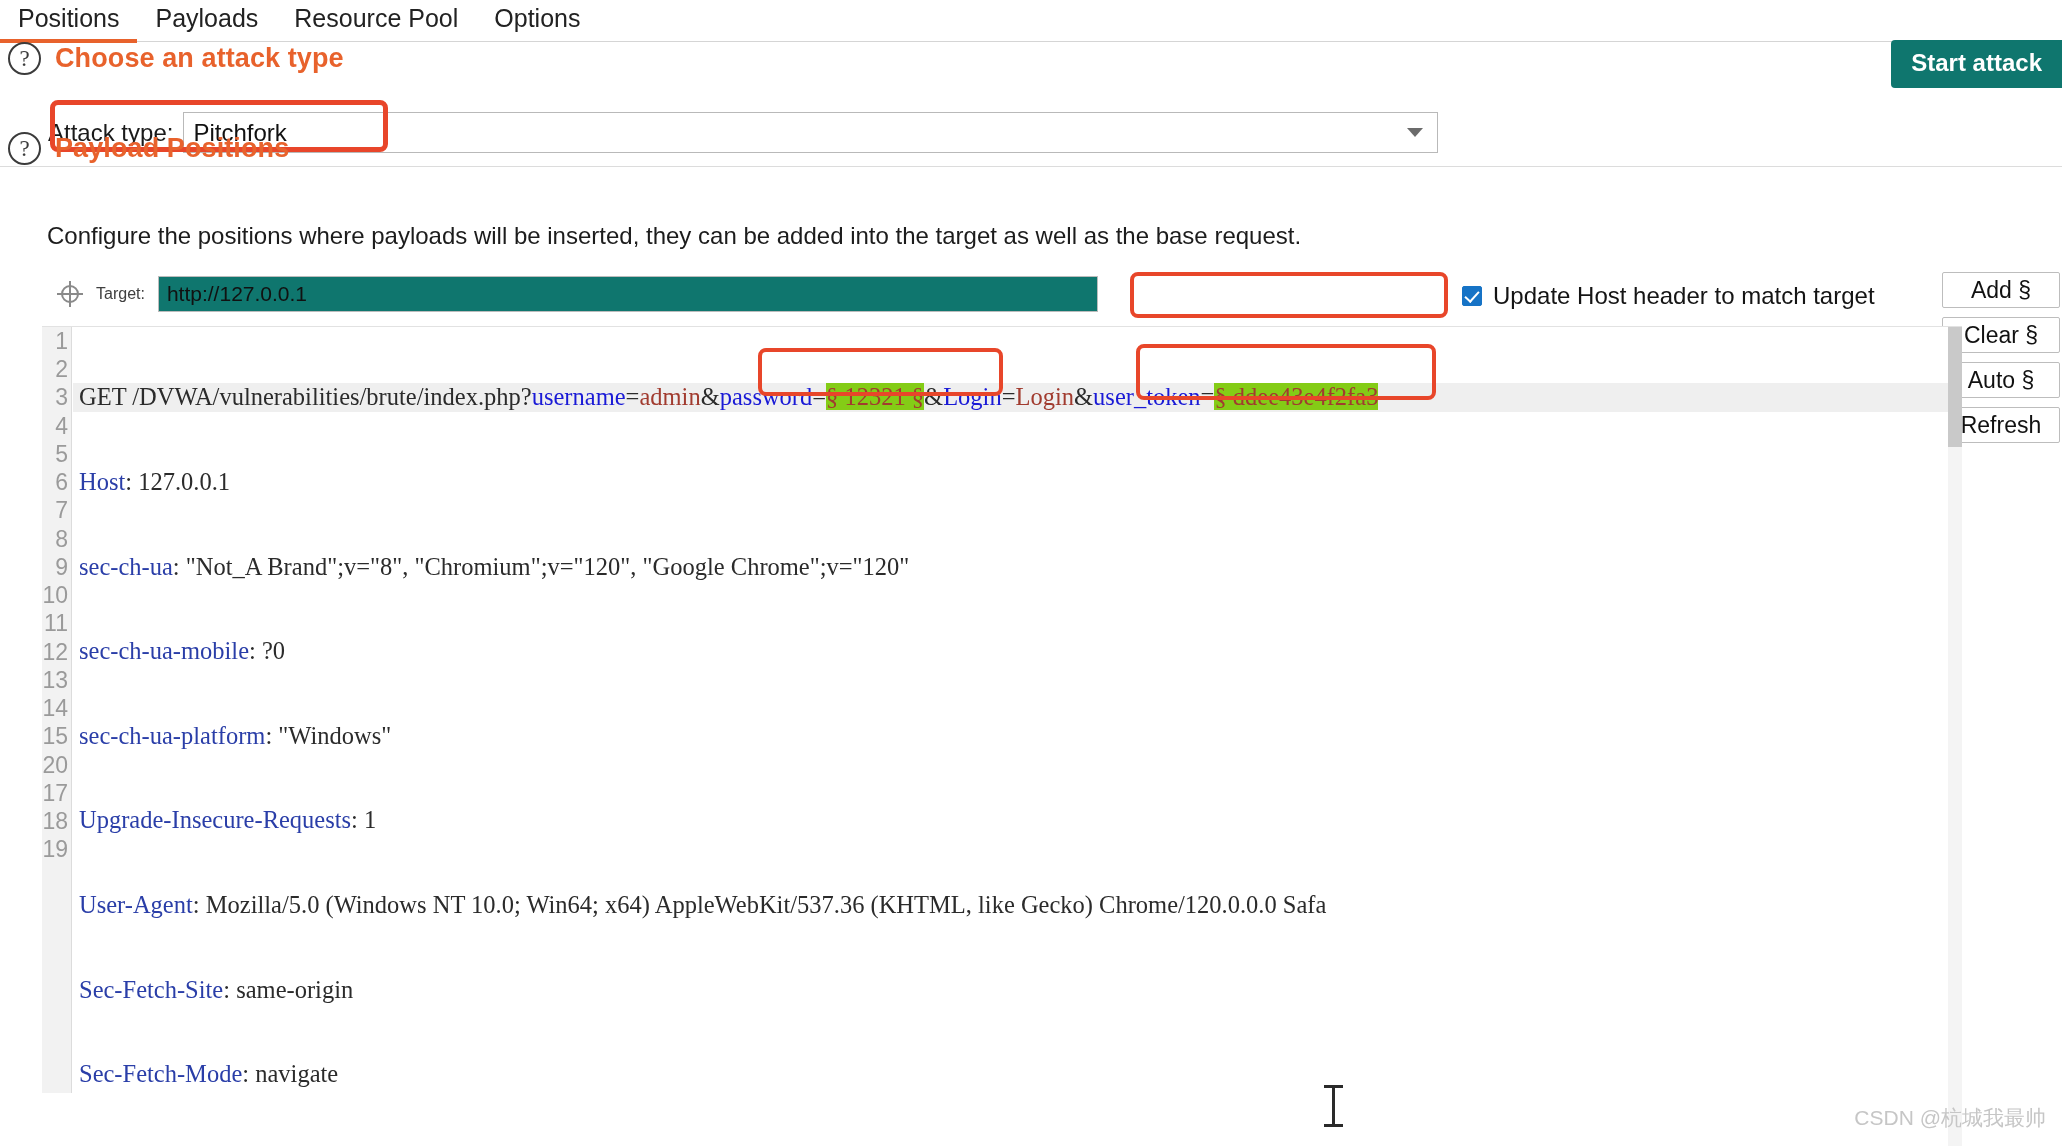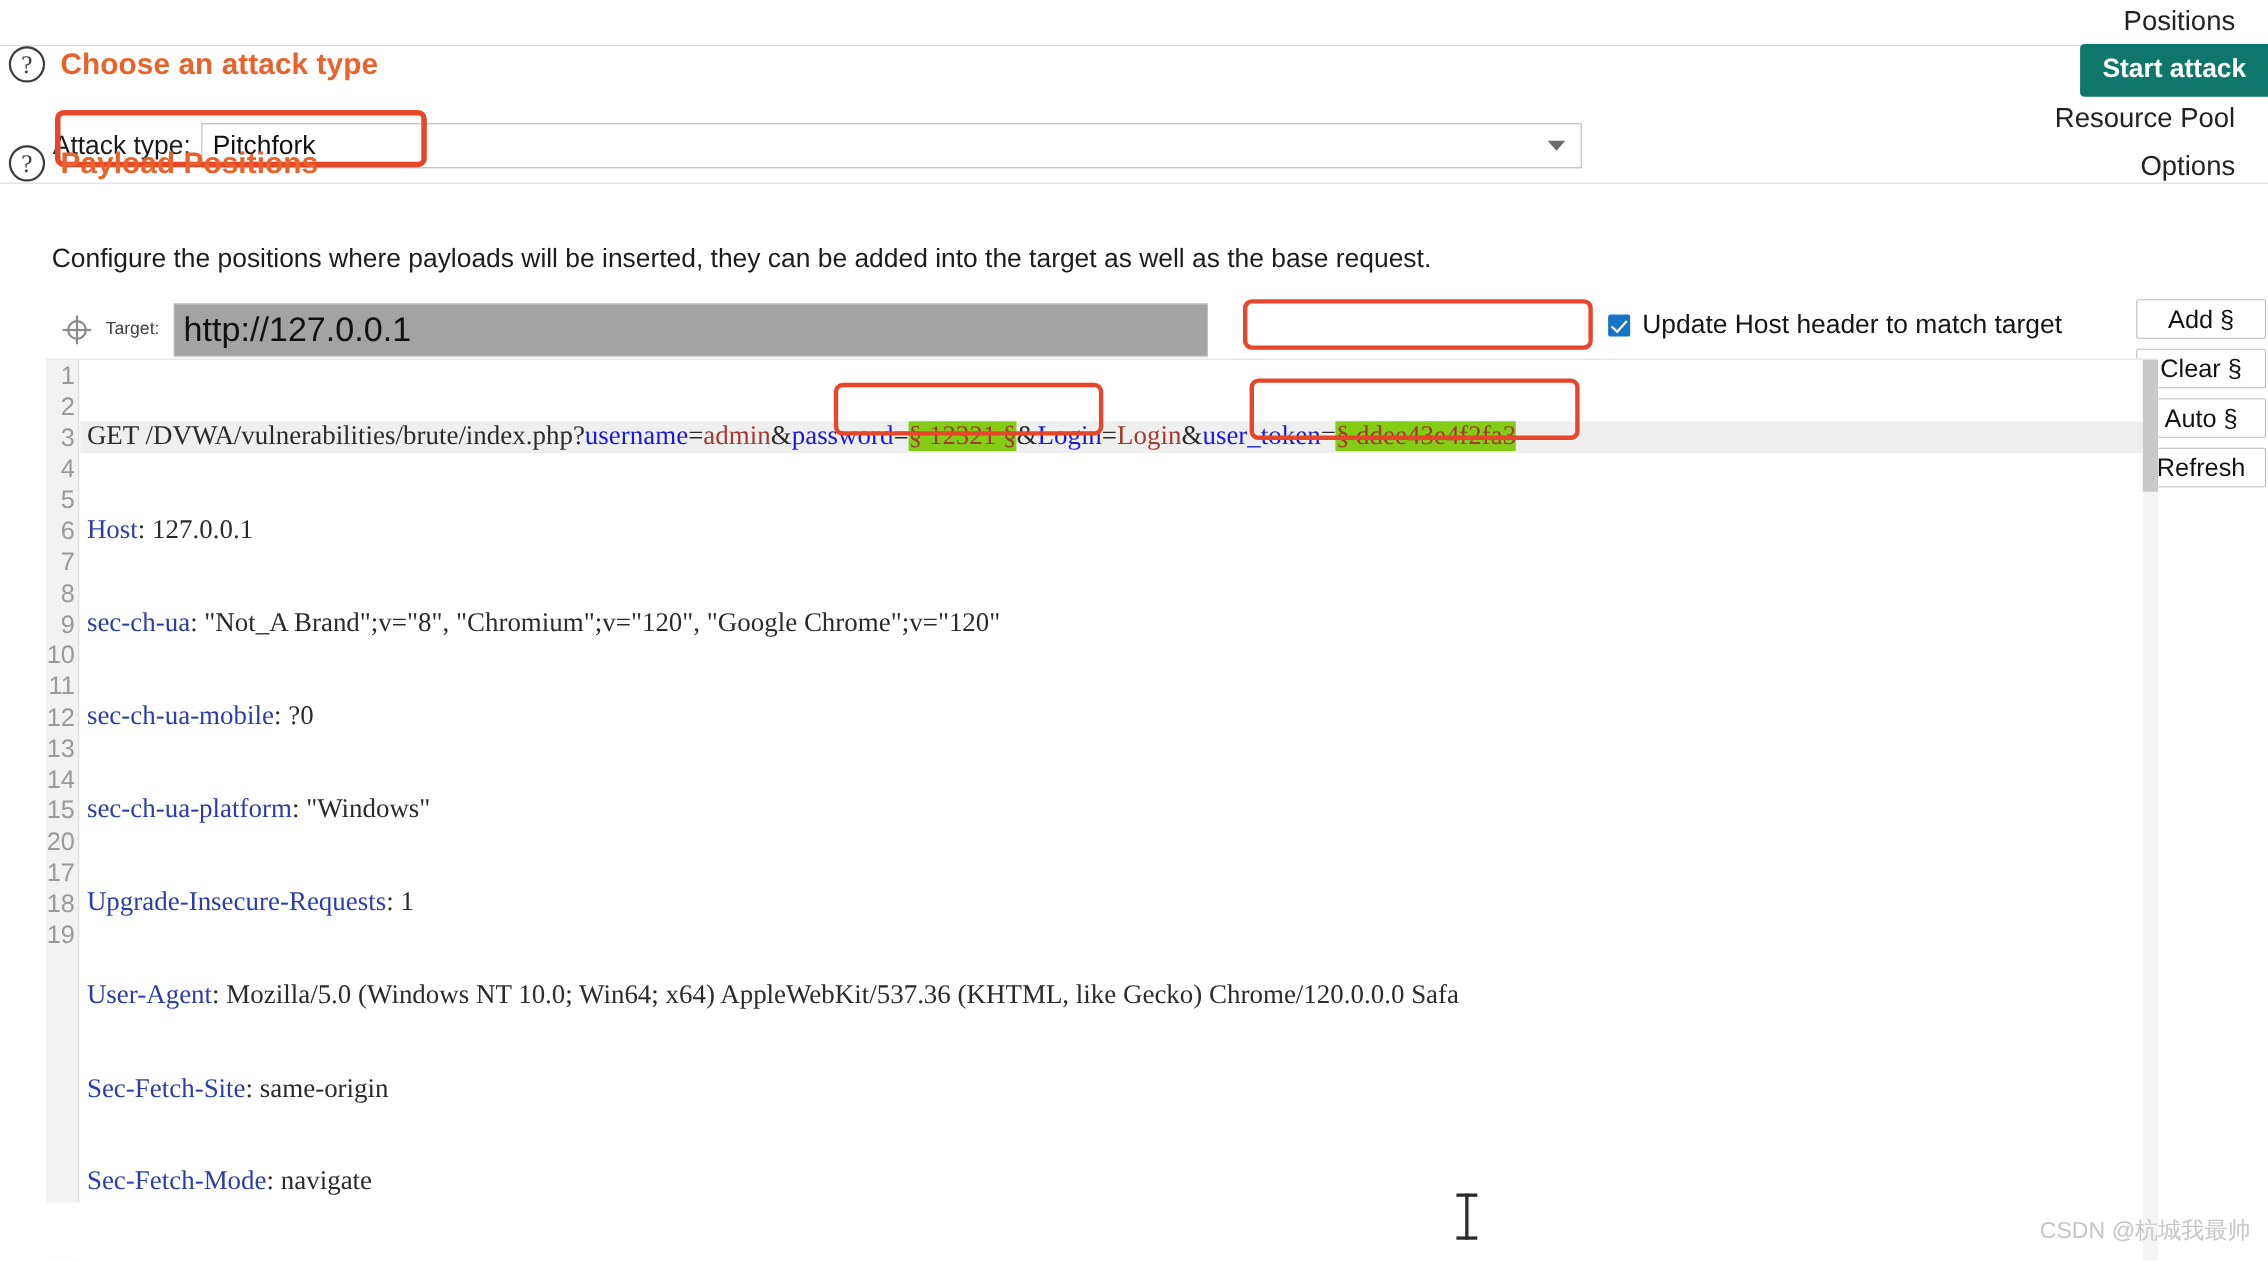--- a/index.html
+++ b/index.html
@@ -8,21 +8,21 @@
     background: #ffffff;
     font-family: "Liberation Sans", sans-serif;
     overflow: hidden;
   }
   #app { position: relative; width: 2062px; height: 1146px; background:#fff; }
 
   
   .tabbar {
     position: absolute; top:0; left:0; width:2050px; height:42px;
     background:#fff; border-bottom:1px solid #d5d5d5;
-    display:flex; align-items:flex-end;flex-direction:column;
+    display:flex; align-items:center;
   }
   .tab {
     padding: 5px 18px 7px 18px;
     font-size: 25px; color:#222; line-height:28px;
     border-bottom: 4px solid transparent;
     white-space: nowrap; cursor: default;
   }
   .tab.active { border-bottom-color:#e8622c; }
 
   
@@ -87,22 +87,22 @@
     content:""; position:absolute; background:#8a8a8a;
   }
   .crosshair::before { left:12px; top:0; width:2px; height:26px; }
   .crosshair::after { top:12px; left:0; height:2px; width:26px; }
   .crosshair span {
     position:absolute; left:4px; top:4px; width:18px; height:18px;
     border:2px solid #8a8a8a; border-radius:50%;
   }
   .target-label { font-size:16px; color:#404040; }
   .target-input {
-    width:940px; height:48px; border:1px solid #bcbcbc; background:#a3a3a3;
-    font-size:31px; color:#111; padding:0 8px; font-family:"Liberation Sans", sans-serif;
+    width:940px; height:36px; border:1px solid #bcbcbc; background:#0f766e;
+    font-size:21px; color:#111; padding:0 8px; font-family:"Liberation Sans", sans-serif;
   }
   .upd-host {
     position:absolute; left:1462px; top:282px;
     display:flex; align-items:center; gap:11px;
   }
   .cbx {
     width:20px;height:20px;background:#1673c6;border:1px solid #1673c6;
     position:relative; flex:0 0 auto; border-radius:2px;
   }
   .cbx::after{

